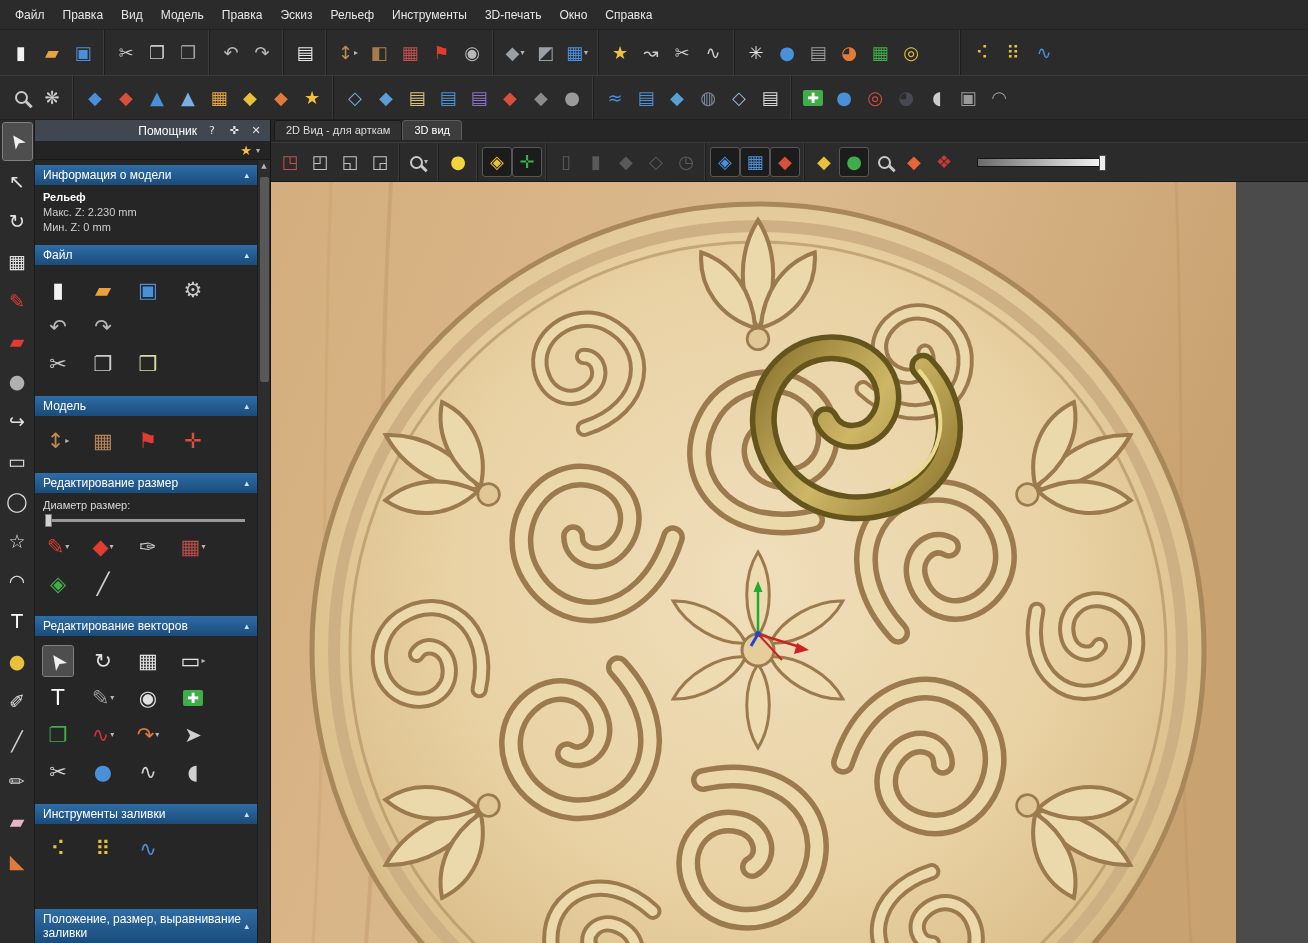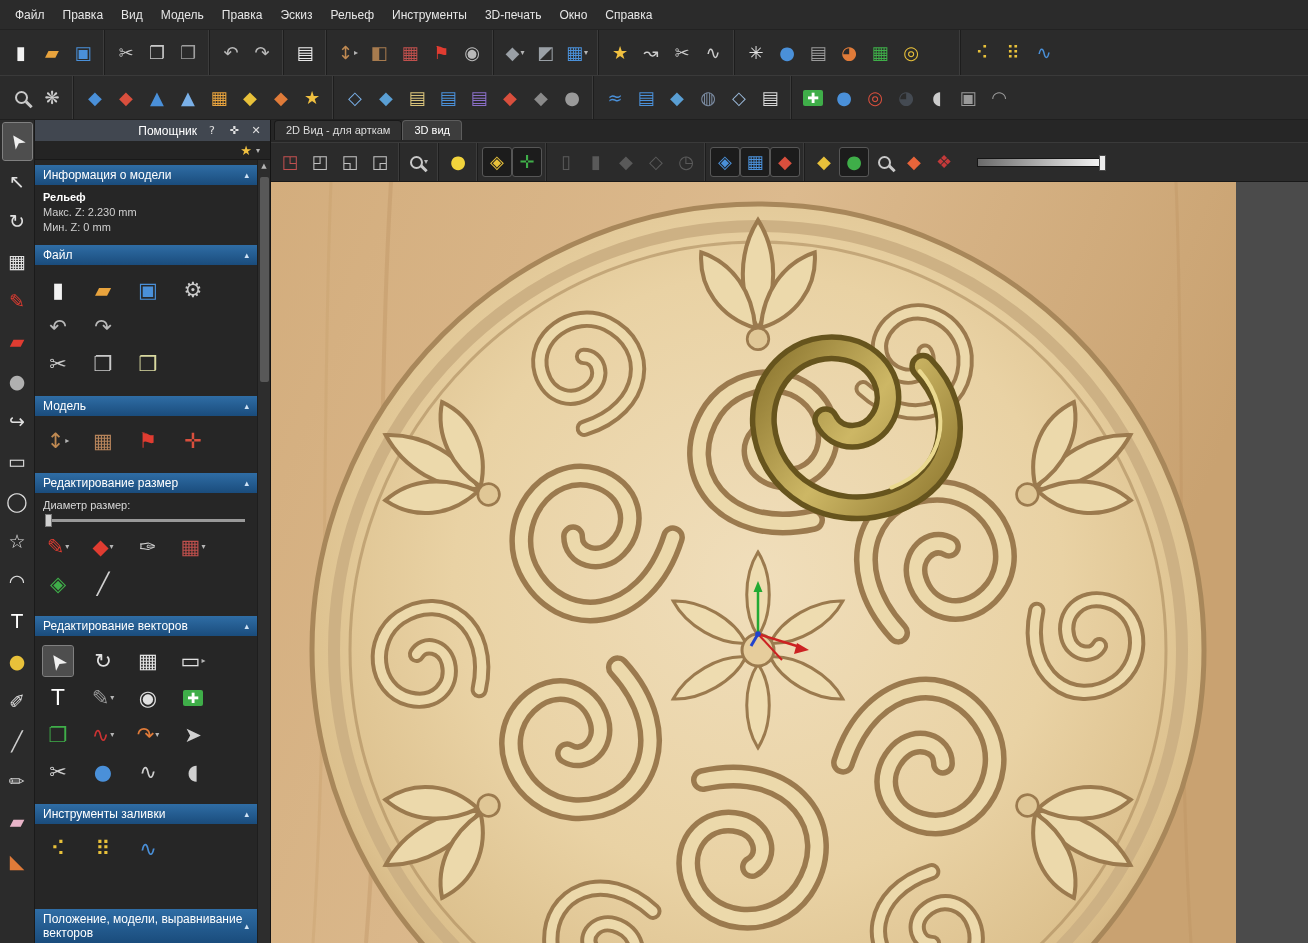--- a/index.html
+++ b/index.html
@@ -626,21 +626,21 @@
               </span>
               <span class="icon-btn" data-name="fill-nodes-icon">
                 <span class="glyph" style="color: rgb(74, 144, 217);">∿</span>
               </span>
             </div>
         </div>
       </div>
 
       <div class="section section-position" data-name="section-position">
         <div class="section-header" data-name="section-position-header">
-          <span data-name="section-title">Положение, модели, выравнивание векторов</span>
+          <span data-name="section-title">Положение, размер, выравнивание заливки</span>
           <span class="chev" data-name="collapse-icon">▴</span>
         </div>
       </div>
 
     </div>
     <div class="scrollcol" data-name="panel-scrollbar">
       <span class="scroll-btn" data-name="scroll-up-icon">▲</span>
       <div class="scroll-thumb" data-name="scroll-thumb"></div>
     </div>
   </div>

